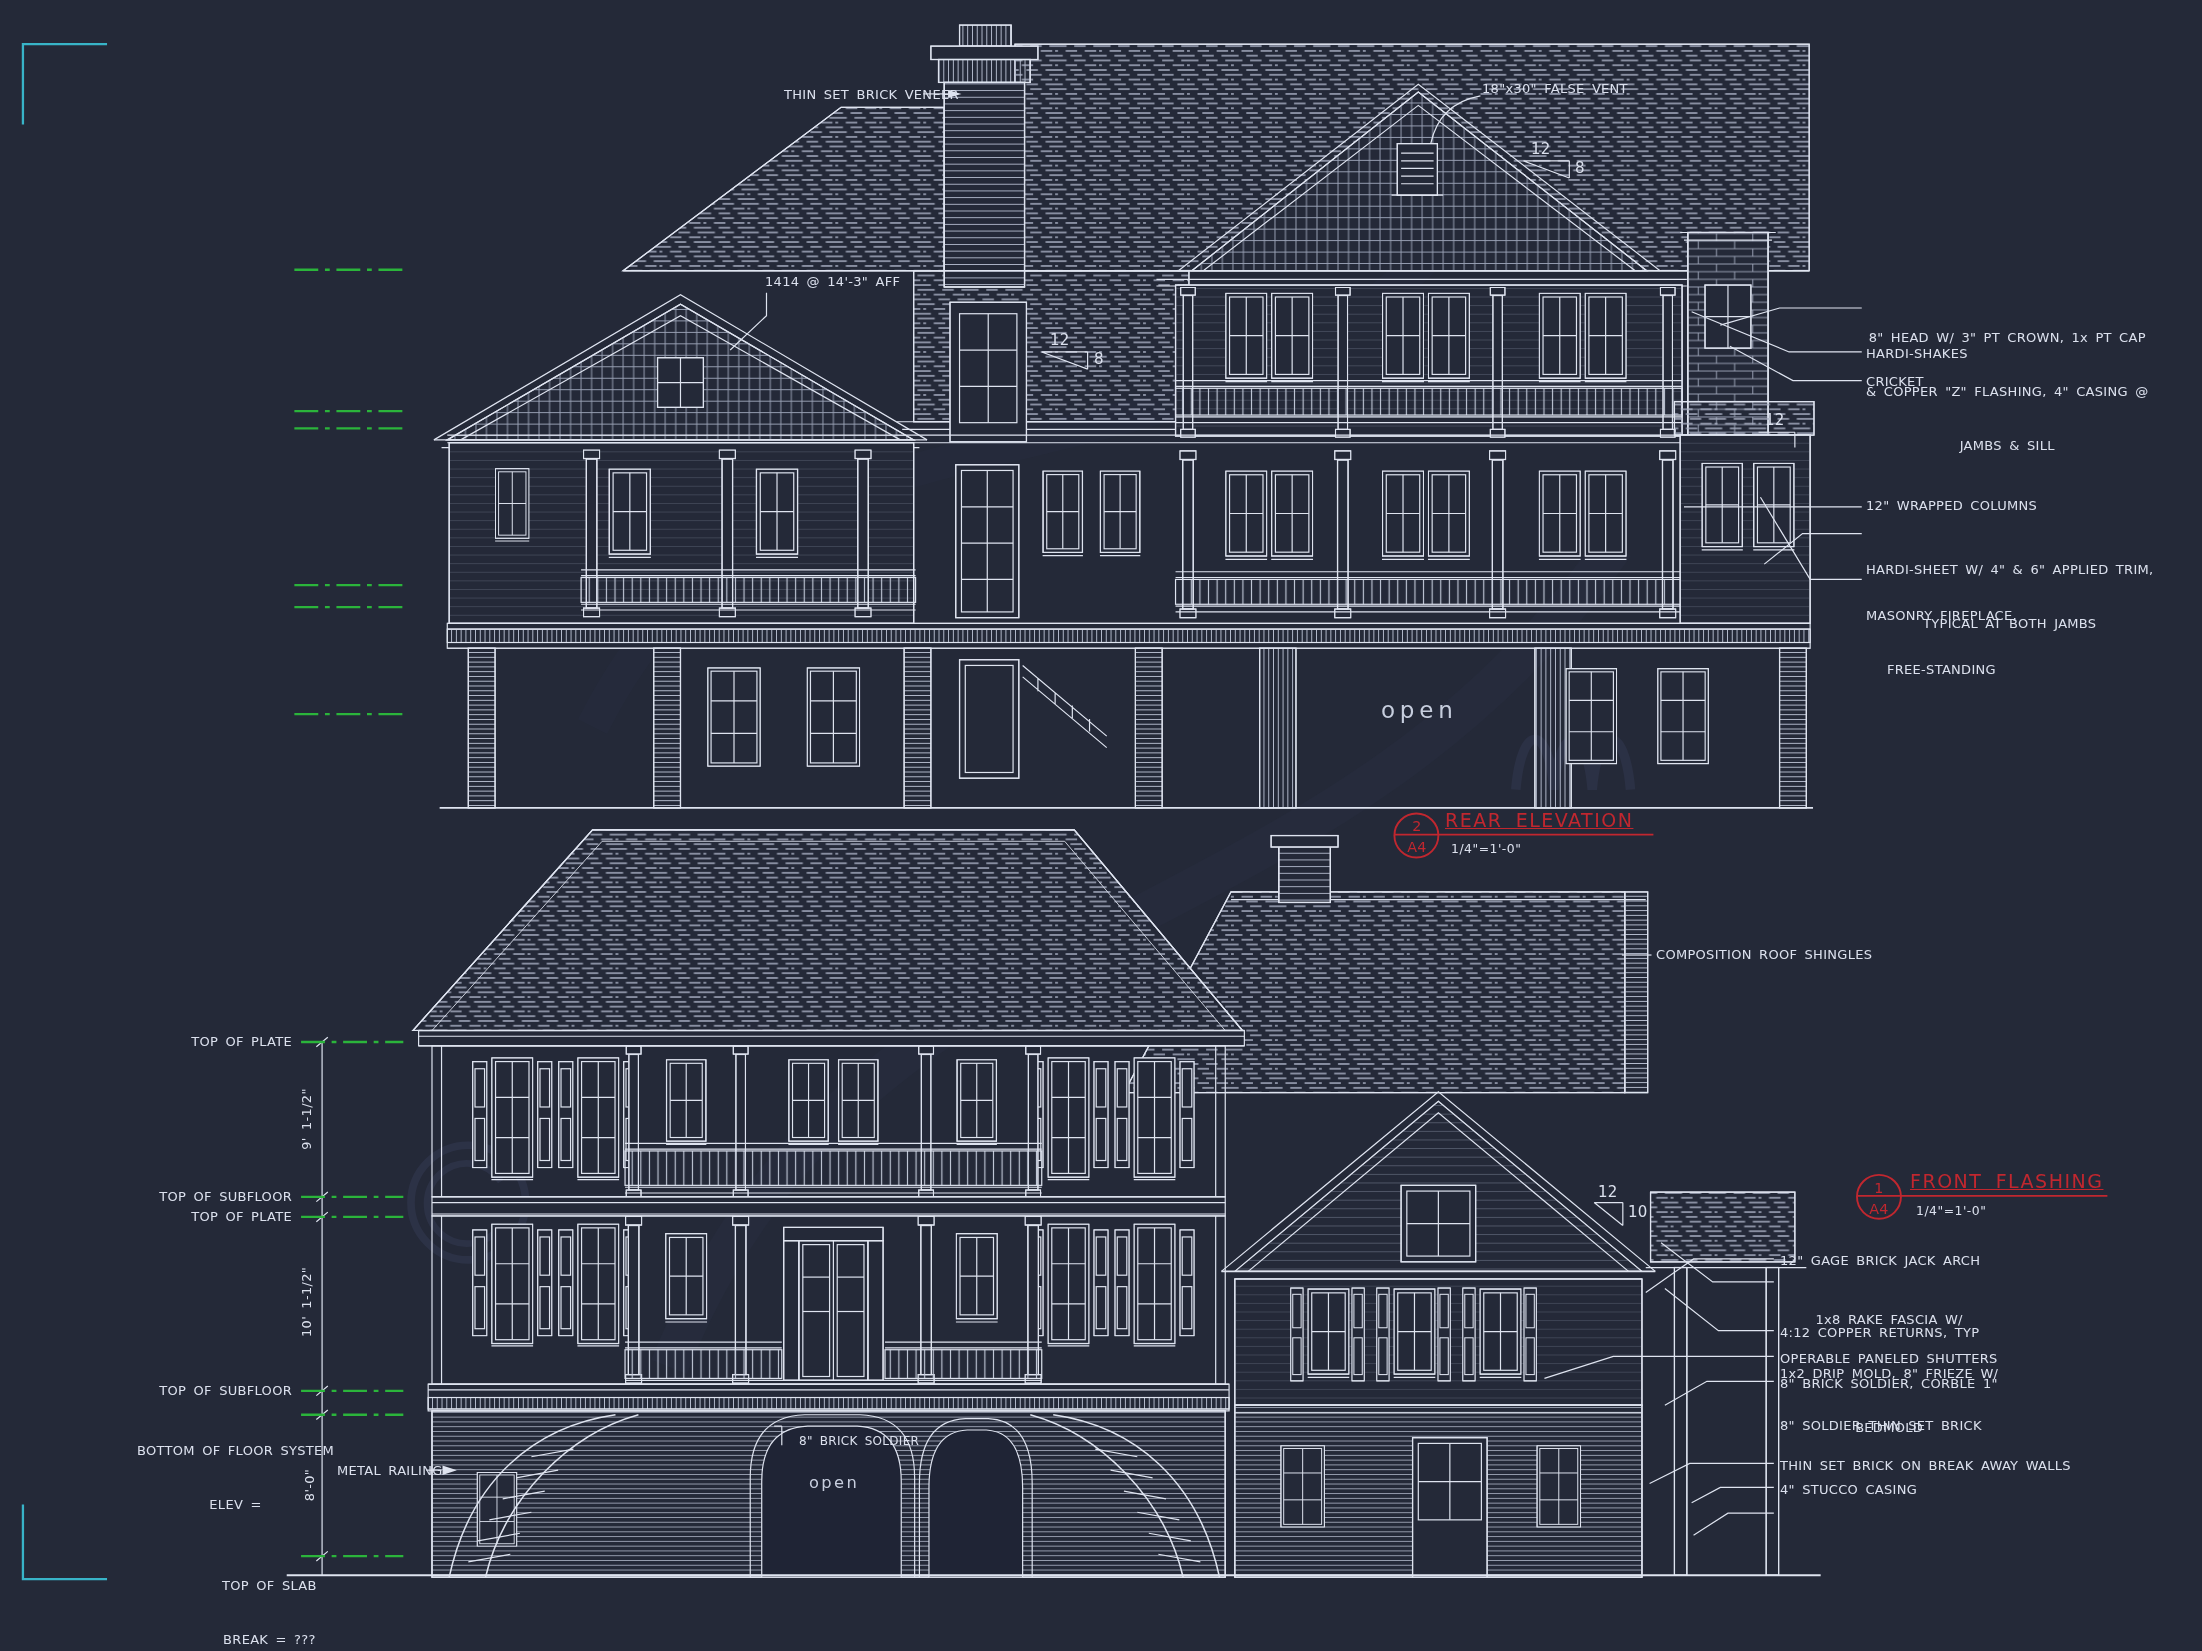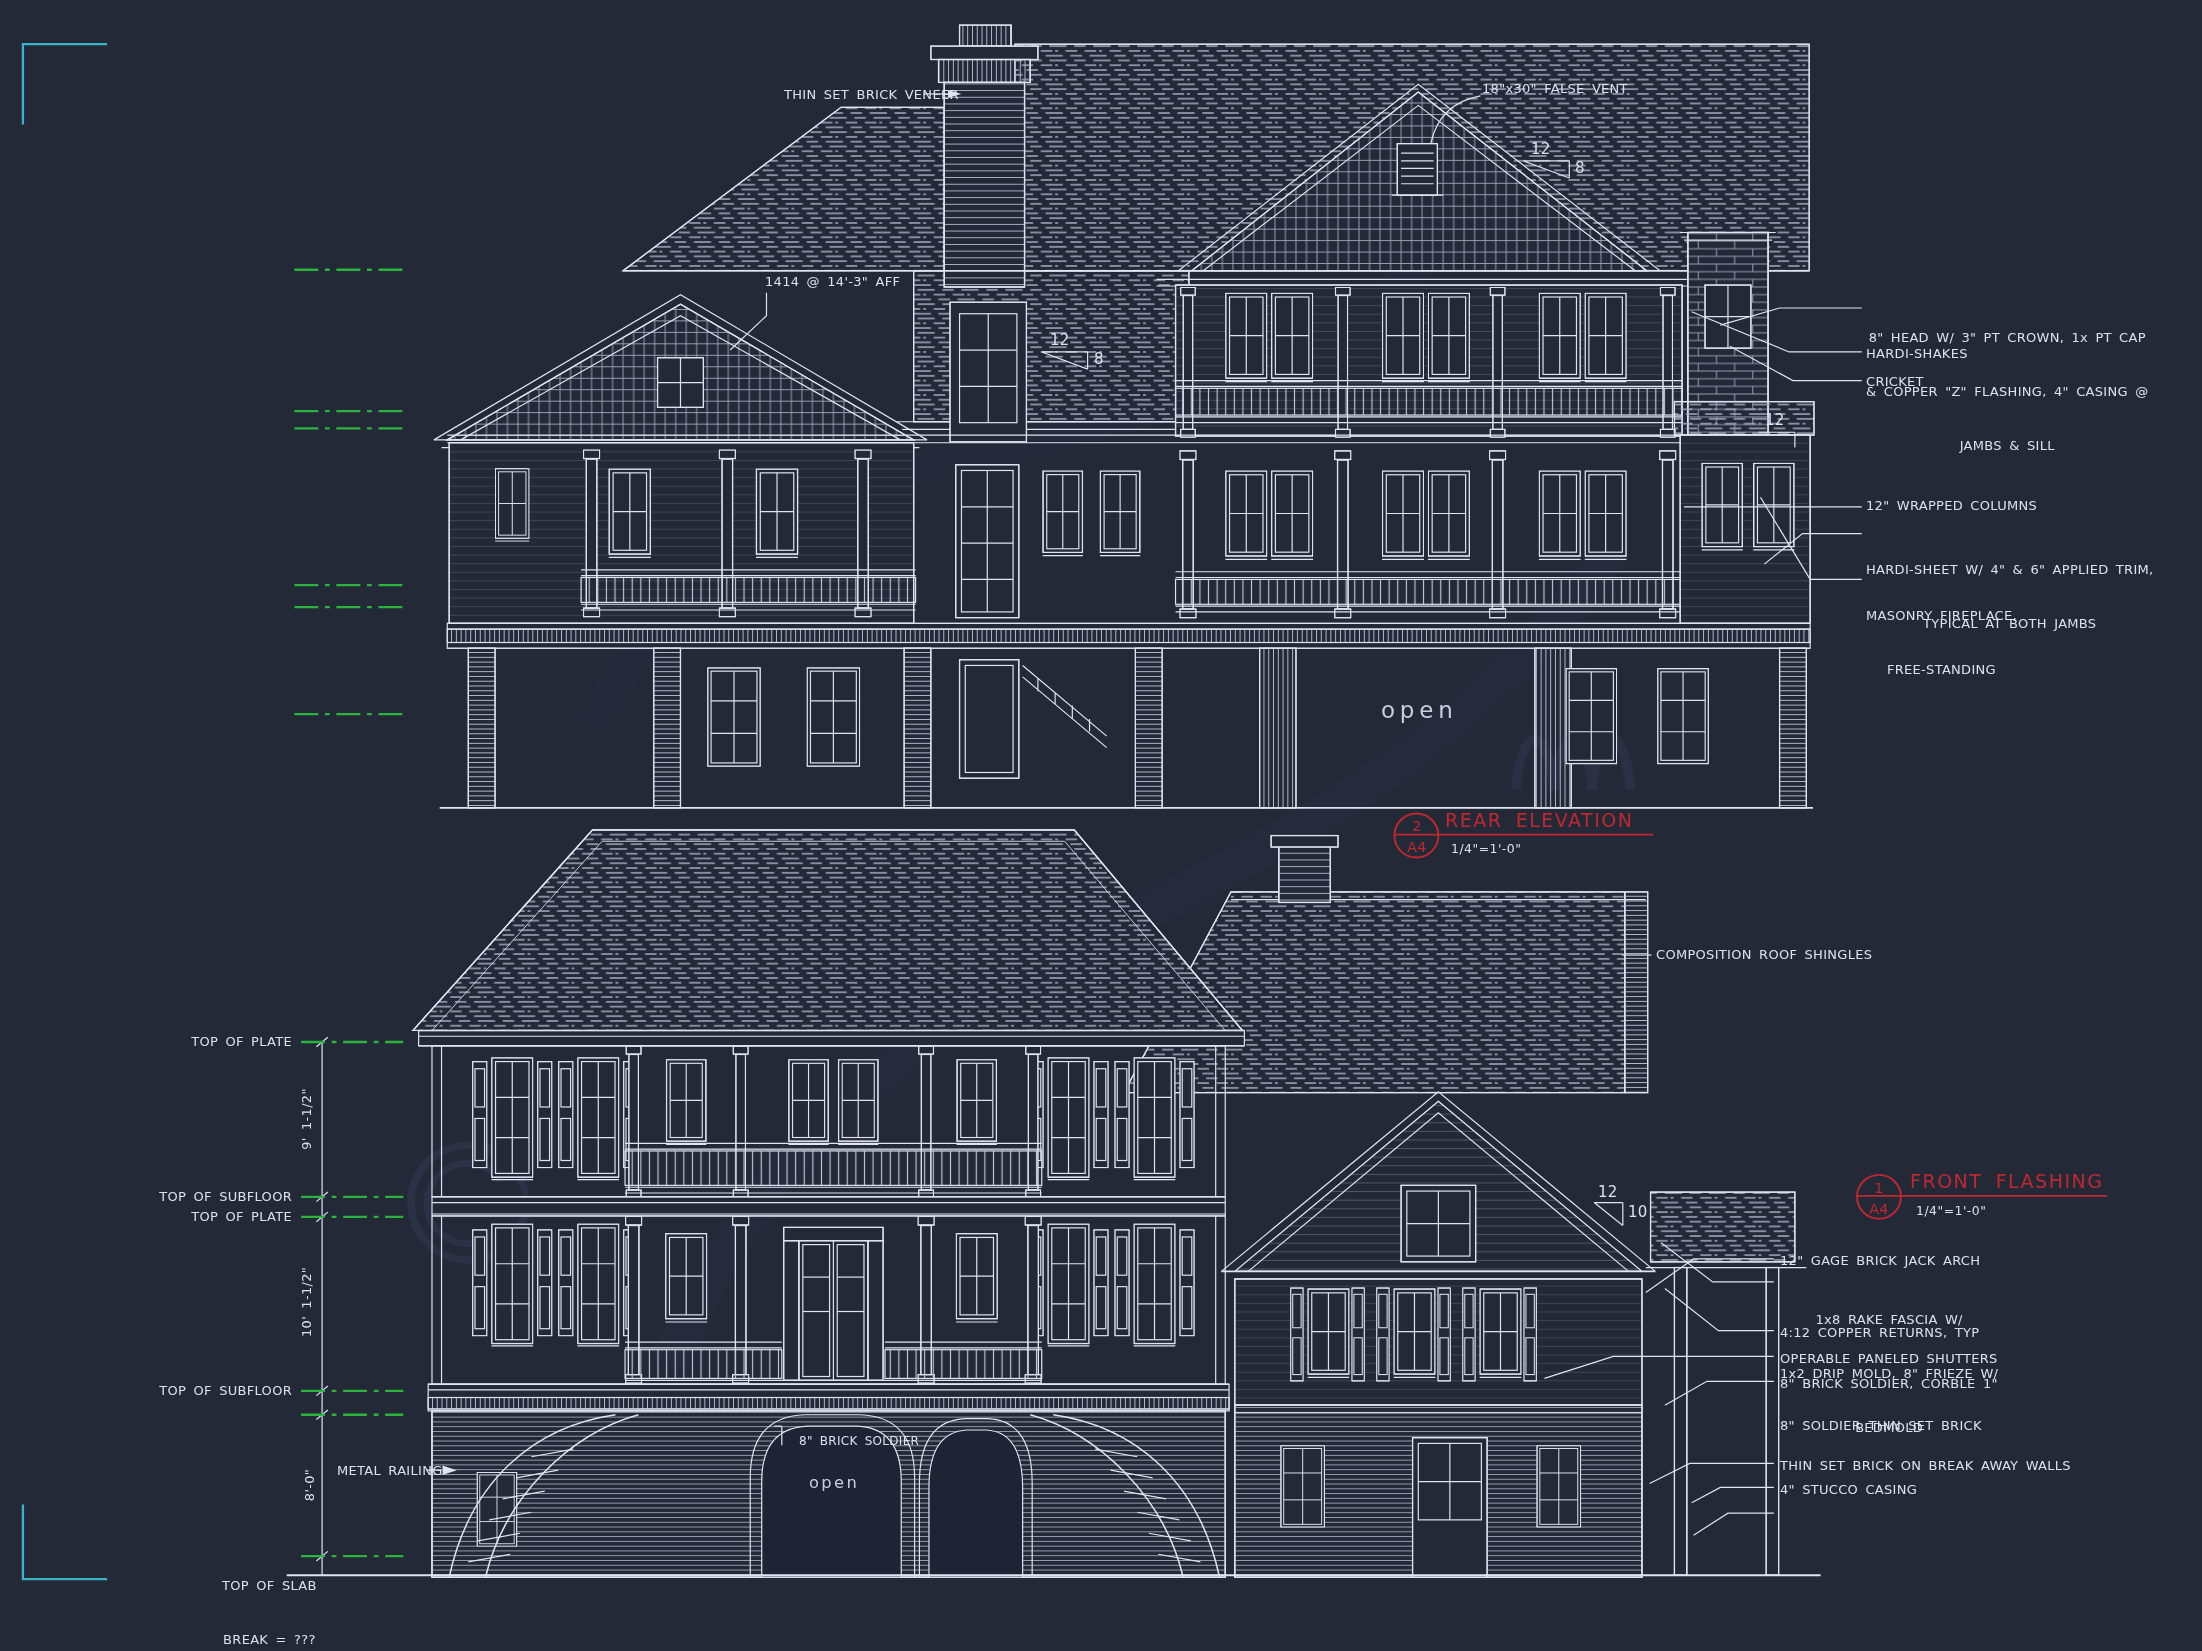--- a/index.html
+++ b/index.html
@@ -3,21 +3,21 @@
 <meta charset="utf-8">
 <style>
   html,body{margin:0;padding:0;background:#161a27;}
   #sheet{position:relative;width:2202px;height:1652px;background:#242938;overflow:hidden;
          font-family:"DejaVu Sans",sans-serif;}
   #draw{position:absolute;left:0;top:0;}
   .t{position:absolute;color:#dce1ee;font-size:13px;letter-spacing:0.3px;word-spacing:2.9px;
      line-height:18px;white-space:pre;text-align:center;}
   .r{text-align:right;}
   .red{color:#c1272f;}
-  .tname{font-size:19px;letter-spacing:1.5px;word-spacing:5.7px;}
+  .tname{font-size:19px;letter-spacing:1.5px;word-spacing:5.7px;text-decoration:underline;}
   .tscale{font-size:12.4px;letter-spacing:0.5px;}
   .cnum{width:44px;text-align:center;font-size:14.3px;}
   .open1{font-size:23px;letter-spacing:4.8px;color:#c7cede;}
   .open2{font-size:16.3px;letter-spacing:2.4px;color:#c7cede;}
   .dimrot{width:163px;text-align:center;transform:rotate(-90deg);}
   .sl{font-size:15px;}
 </style>
 </head>
 <body>
 
@@ -561,20 +561,24 @@
 <div class="t" style="left:799px;top:1432px;font-size:12px">8" BRICK SOLDIER</div>
 <div class="t open2" style="left:809px;top:1474px">open</div>
 
 <div class="t sl" style="left:1598px;top:1183px">12</div>
 <div class="t sl" style="left:1628px;top:1203px">10</div>
 
 <div class="t r" style="left:57px;top:1033px;width:235px">TOP OF PLATE</div>
 <div class="t r" style="left:57px;top:1188px;width:235px">TOP OF SUBFLOOR</div>
 <div class="t r" style="left:57px;top:1208px;width:235px">TOP OF PLATE</div>
 <div class="t r" style="left:57px;top:1382px;width:235px">TOP OF SUBFLOOR</div>
+<div class="t" style="left:137px;top:1406px">
+  <div>BOTTOM OF FLOOR SYSTEM</div>
+  <div>ELEV =</div>
+</div>
 <div class="t" style="left:222px;top:1541px">
   <div>TOP OF SLAB</div>
   <div>BREAK = ???</div>
 </div>
 
 <div class="t dimrot" style="left:225px;top:1110px">9' 1-1/2"</div>
 <div class="t dimrot" style="left:225px;top:1293px">10' 1-1/2"</div>
 <div class="t dimrot" style="left:228px;top:1476px">8'-0"</div>
 
 <div class="t" style="left:1780px;top:1252px">12" GAGE BRICK JACK ARCH</div>

